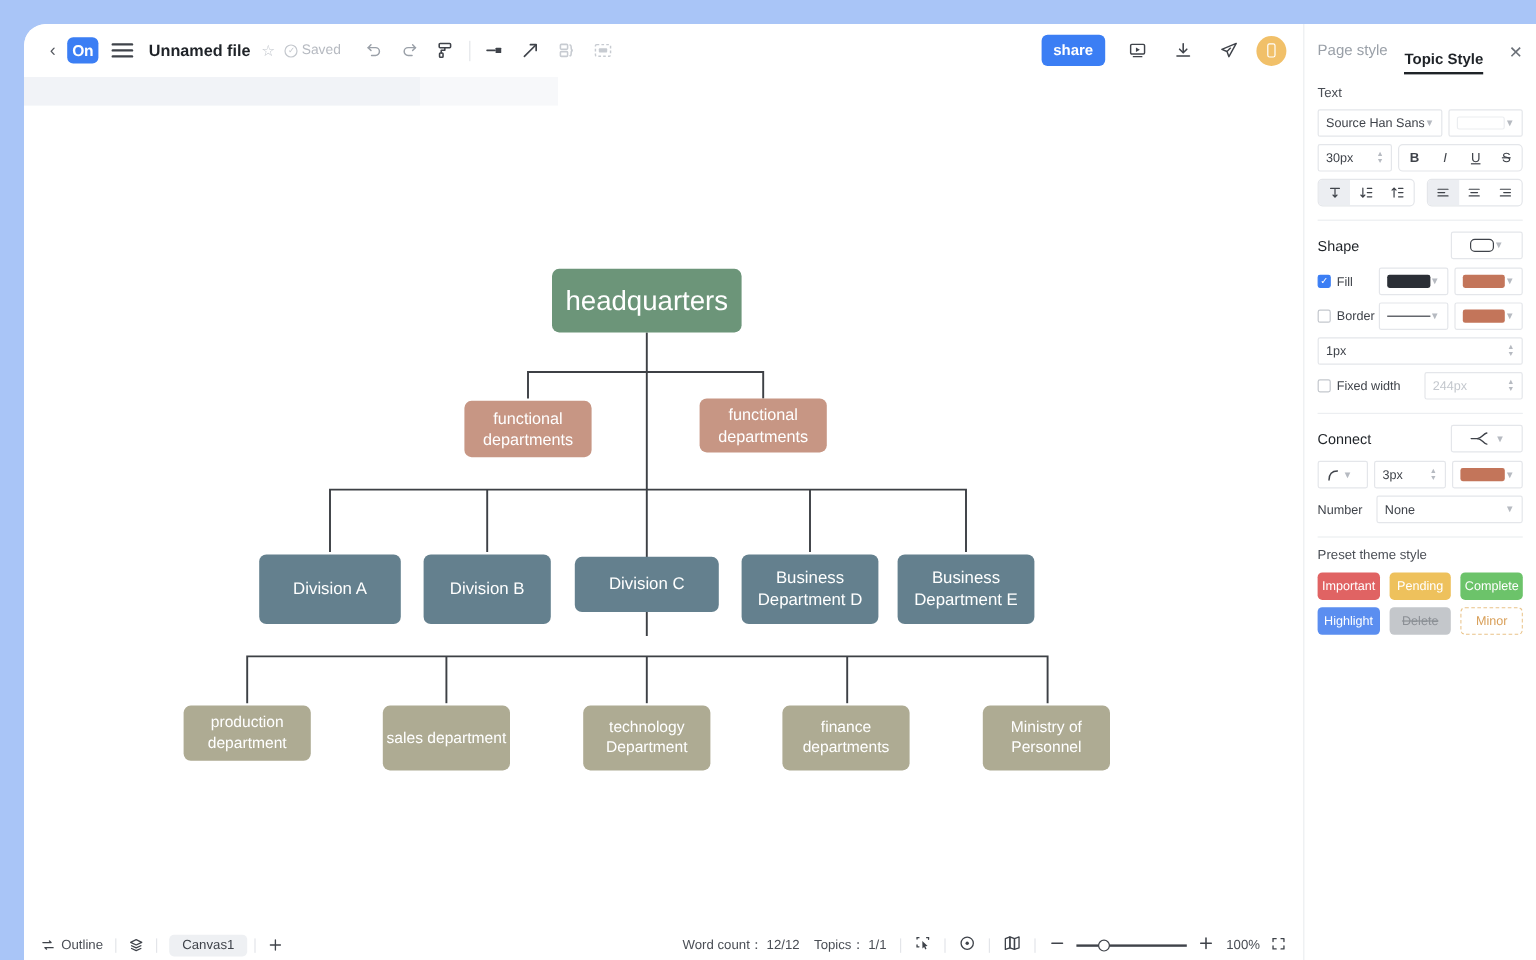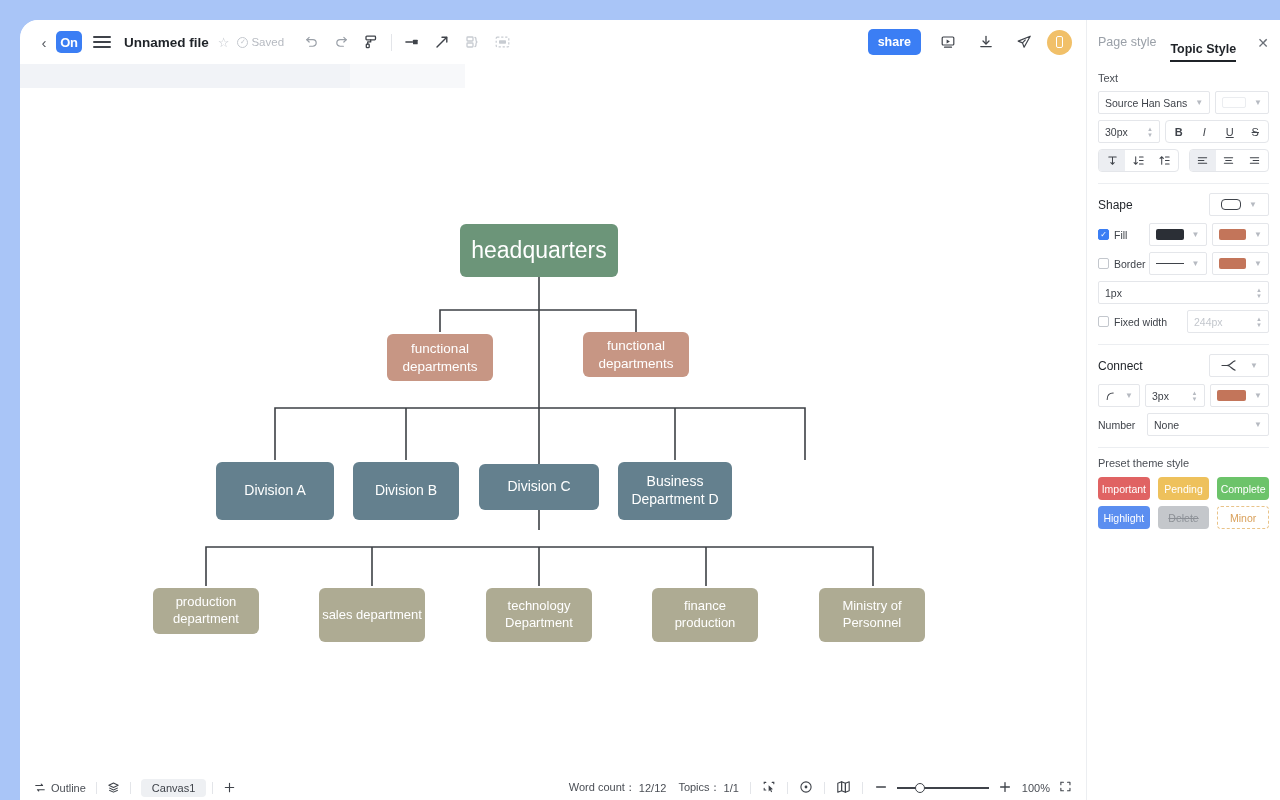--- a/index.html
+++ b/index.html
@@ -142,21 +142,21 @@
   .ptab { font-size: 12.5px; color: #9aa0a8; cursor: pointer; padding-bottom: 2px; }
   .ptab.active { color: #1f2328; font-weight: 700; border-bottom: 2px solid #1f2328; padding-bottom: 4px; margin-top: 17px; }
   .ptab-close { margin-left: auto; color: #6b7078; font-size: 14px; cursor: pointer; }
   .psec { padding: 0 11px; }
   .psec-title { font-size: 11px; color: #4a4e55; margin: 6px 0 7px; }
   .psec-title.b { font-weight: 400; font-size: 12px; color:#1f2328; }
   .row { display: flex; gap: 5px; margin-bottom: 6px; align-items: center; }
   .ctl {
     border: 1px solid #e4e6ea; border-radius: 2px; height: 23px;
     display: flex; align-items: center; font-size: 10.5px; color: #3f434a;
-    background: #fff; cursor: pointer; padding: 0 6px; gap: 8px;
+    background: #fff; cursor: pointer; padding: 0 6px; gap: 0;
   }
   .ctl .cap { flex: 1; white-space: nowrap; overflow: hidden; }
   .caret { color: #b6bac1; font-size: 8px; }
   .spin { display: flex; flex-direction: column; color: #b6bac1; font-size: 6px; line-height: 6px; }
   .swatch-box { width: 22px; height: 11px; border-radius: 2px; }
   .grp {
     border: 1px solid #e4e6ea; border-radius: 4px; height: 23px; display: flex;
     align-items: center; overflow: hidden;
   }
   .gbtn {
@@ -308,32 +308,35 @@
     </div>
     <div class="node lvl3" style="left:333px;top:398px;width:106px;height:58px;background:#64808e">
       <span>Division B</span>
     </div>
     <div class="node lvl3" style="left:459px;top:400px;width:120px;height:46px;background:#64808e">
       <span>Division C</span>
     </div>
     <div class="node lvl3" style="left:598px;top:398px;width:114px;height:58px;background:#64808e">
       <span>Business Department D</span>
     </div>
+    <div class="node lvl3" style="left:728px;top:398px;width:114px;height:58px;background:#64808e">
+      <span>Business Department E</span>
+    </div>
 
     <div class="node lvl4" style="left:133px;top:524px;width:106px;height:46px;background:#aeab93">
       <span>production department</span>
     </div>
     <div class="node lvl4" style="left:299px;top:524px;width:106px;height:54px;background:#aeab93">
       <span>sales department</span>
     </div>
     <div class="node lvl4" style="left:466px;top:524px;width:106px;height:54px;background:#aeab93">
       <span>technology Department</span>
     </div>
     <div class="node lvl4" style="left:632px;top:524px;width:106px;height:54px;background:#aeab93">
-      <span>finance production</span>
+      <span>finance departments</span>
     </div>
     <div class="node lvl4" style="left:799px;top:524px;width:106px;height:54px;background:#aeab93">
       <span>Ministry of Personnel</span>
     </div>
   </div>
 
   <div class="rail-ai">
     <span>Ai</span>
   </div>
   <div class="rail">

